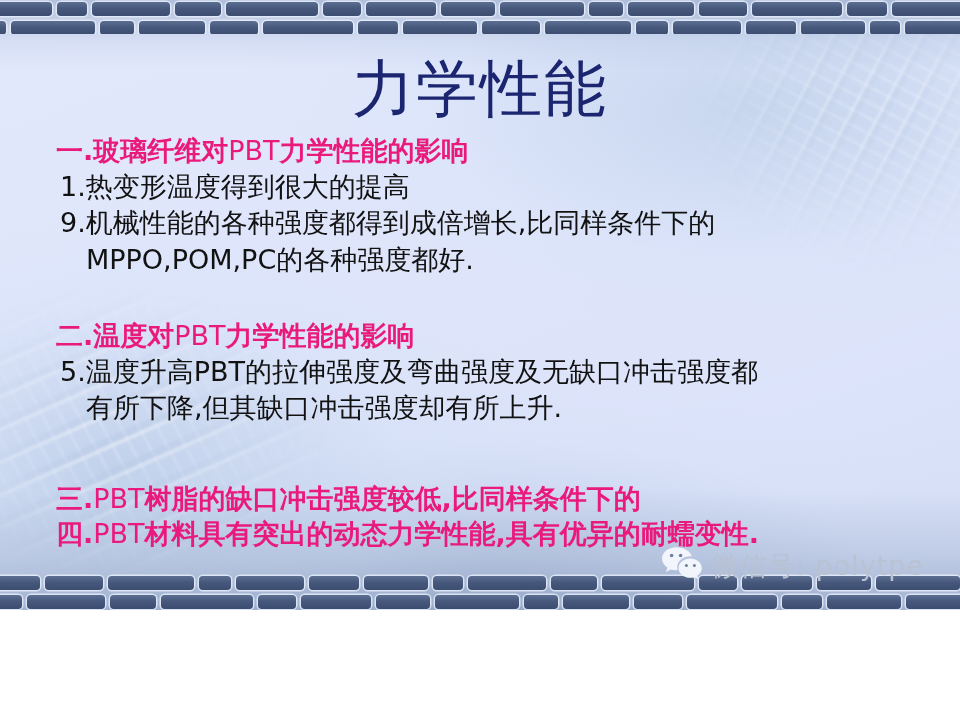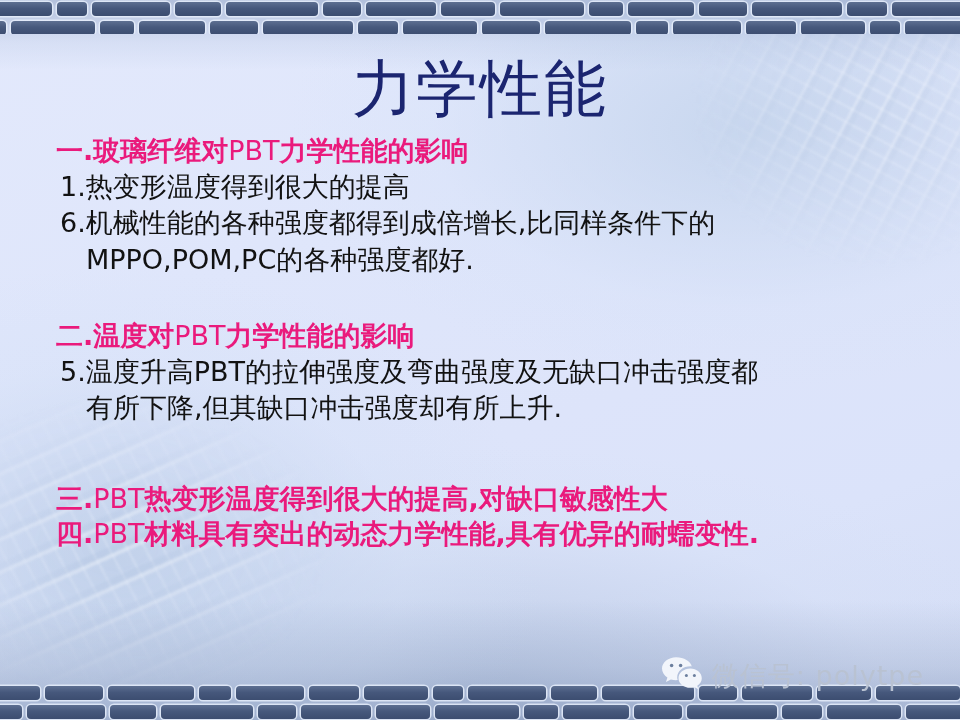--- a/index.html
+++ b/index.html
@@ -3,21 +3,21 @@
 <meta charset="utf-8">
 <style>
   html, body {
     margin: 0;
     padding: 0;
     background: #ffffff;
   }
   #slide {
     position: relative;
     width: 960px;
-    height: 720px;
+    height: 610px;
     overflow: hidden;
     font-family: "DejaVu Sans", "Liberation Sans", sans-serif;
     background: #dfe6fb;
   }
 
   
   .bg-base {
     position: absolute;
     inset: 0;
     background:
@@ -262,34 +262,34 @@
       </div>
   </div>
 
   <div class="title">力学性能</div>
 
   <div class="content">
 
     <p class="heading"><span>一.玻璃纤维对</span><b class="latin">PBT</b><span>力学性能的影响</span></p>
 
     <p class="body-line">1.热变形温度得到很大的提高</p>
-    <p class="body-line">6.机械性能的各种强度都得到成倍增长,比同样条件下的</p>
+    <p class="body-line">9.机械性能的各种强度都得到成倍增长,比同样条件下的</p>
     <p class="body-line indent">MPPO,POM,PC的各种强度都好.</p>
 
     <div class="spacer-lg"></div>
 
     <p class="heading"><span>二.温度对</span><b class="latin">PBT</b><span>力学性能的影响</span></p>
 
     <p class="body-line"><span>5.温度升高</span><b class="latin">PBT</b><span>的拉伸强度及弯曲强度及无缺口冲击强度都</span></p>
     <p class="body-line indent">有所下降,但其缺口冲击强度却有所上升.</p>
 
     <div class="spacer-lg"></div>
     <div class="spacer-sm"></div>
 
-    <p class="big-item"><span>三.</span><b class="latin">PBT</b><span>热变形温度得到很大的提高,对缺口敏感性大</span></p>
+    <p class="big-item"><span>三.</span><b class="latin">PBT</b><span>树脂的缺口冲击强度较低,比同样条件下的</span></p>
 
     <p class="big-item"><span>四.</span><b class="latin">PBT</b><span>材料具有突出的动态力学性能,具有优异的耐蠕变性.</span></p>
   </div>
 
   <div class="watermark">
     <span class="wechat-icon">
       <svg width="42" height="34" viewBox="0 0 42 34" xmlns="http://www.w3.org/2000/svg">
         <g fill="#f2f5fb">
           <path d="M15.2 1.2C7.4 1.2 1 6.3 1 12.6c0 3.6 2.1 6.8 5.4 8.9l-1.4 4.5 4.9-2.6c1.7.5 3.5.8 5.3.8.5 0 1 0 1.5-.1-.3-.9-.5-1.9-.5-2.9 0-6 5.9-10.9 13.2-10.9.5 0 1 0 1.4.1C29.5 5.3 23 1.2 15.2 1.2z"></path>
           <path d="M29.4 12.6c-6.6 0-11.9 4.3-11.9 9.6 0 5.3 5.3 9.6 11.9 9.6 1.4 0 2.8-.2 4.1-.6l3.9 2.1-1.1-3.6c2.7-1.8 4.5-4.5 4.5-7.5 0-5.3-5.3-9.6-11.4-9.6z"></path>

